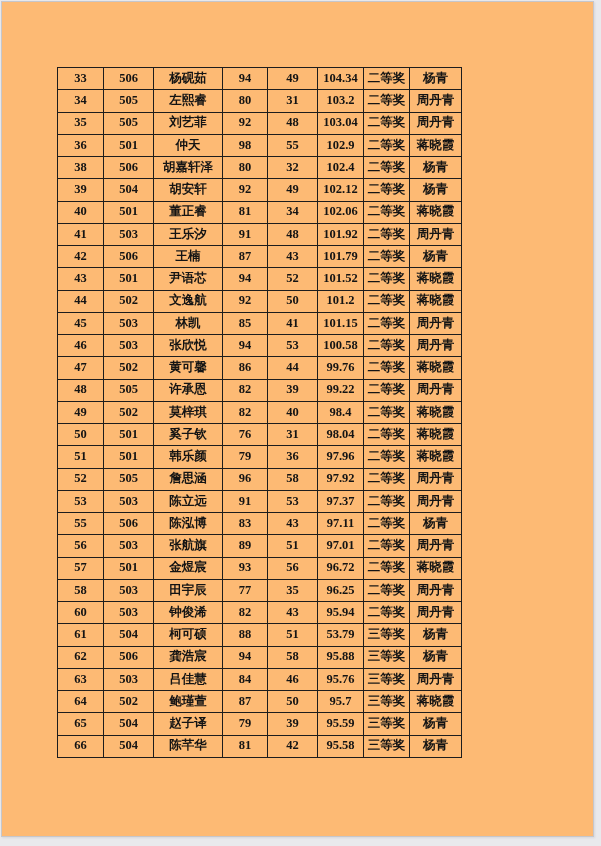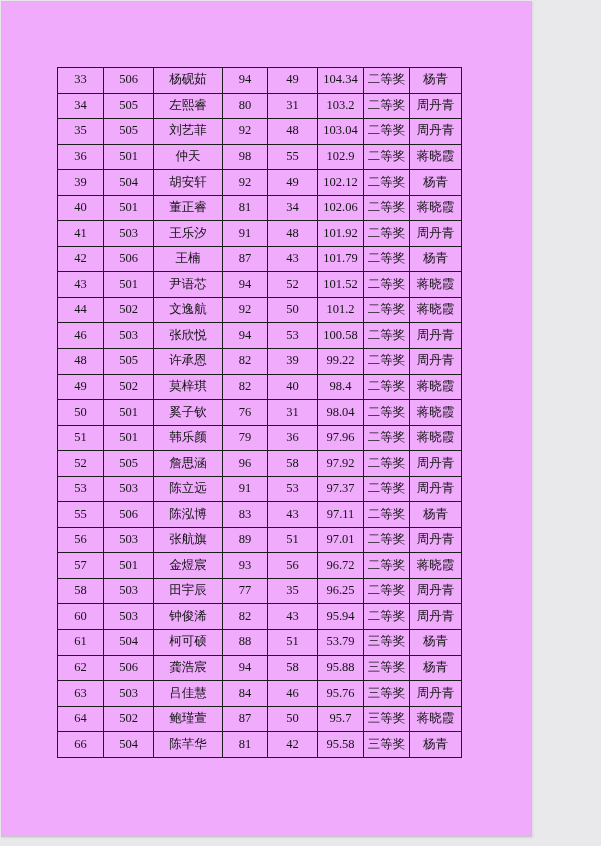--- a/index.html
+++ b/index.html
@@ -12,26 +12,27 @@
     position: relative;
     width: 601px;
     height: 846px;
     overflow: hidden;
     background: #e9e9ec;
   }
   .doc-page {
     position: absolute;
     left: 1px;
     top: 1px;
-    width: 531px;
+    width: 593px;
     height: 836px;
     box-sizing: border-box;
-    background: #f0abfc;
+    background: #fdba74;
     border: 1px solid #c6c6ca;
     box-shadow: 1px 1px 2px rgba(0,0,0,0.08);
+    font-weight: bold;
   }
   table.score-table {
     position: absolute;
     left: 55px;
     top: 65px;
     width: 404px;
     height: 691px;
     border-collapse: collapse;
     table-layout: fixed;
   }
@@ -106,20 +107,30 @@
             <td>36</td>
             <td>501</td>
             <td>仲天</td>
             <td>98</td>
             <td>55</td>
             <td>102.9</td>
             <td>二等奖</td>
             <td>蒋晓霞</td>
           </tr>
           <tr>
+            <td>38</td>
+            <td>506</td>
+            <td>胡嘉轩泽</td>
+            <td>80</td>
+            <td>32</td>
+            <td>102.4</td>
+            <td>二等奖</td>
+            <td>杨青</td>
+          </tr>
+          <tr>
             <td>39</td>
             <td>504</td>
             <td>胡安轩</td>
             <td>92</td>
             <td>49</td>
             <td>102.12</td>
             <td>二等奖</td>
             <td>杨青</td>
           </tr>
           <tr>
@@ -166,28 +177,48 @@
             <td>44</td>
             <td>502</td>
             <td>文逸航</td>
             <td>92</td>
             <td>50</td>
             <td>101.2</td>
             <td>二等奖</td>
             <td>蒋晓霞</td>
           </tr>
           <tr>
+            <td>45</td>
+            <td>503</td>
+            <td>林凯</td>
+            <td>85</td>
+            <td>41</td>
+            <td>101.15</td>
+            <td>二等奖</td>
+            <td>周丹青</td>
+          </tr>
+          <tr>
             <td>46</td>
             <td>503</td>
             <td>张欣悦</td>
             <td>94</td>
             <td>53</td>
             <td>100.58</td>
             <td>二等奖</td>
             <td>周丹青</td>
+          </tr>
+          <tr>
+            <td>47</td>
+            <td>502</td>
+            <td>黄可馨</td>
+            <td>86</td>
+            <td>44</td>
+            <td>99.76</td>
+            <td>二等奖</td>
+            <td>蒋晓霞</td>
           </tr>
           <tr>
             <td>48</td>
             <td>505</td>
             <td>许承恩</td>
             <td>82</td>
             <td>39</td>
             <td>99.22</td>
             <td>二等奖</td>
             <td>周丹青</td>
@@ -326,20 +357,30 @@
             <td>64</td>
             <td>502</td>
             <td>鲍瑾萱</td>
             <td>87</td>
             <td>50</td>
             <td>95.7</td>
             <td>三等奖</td>
             <td>蒋晓霞</td>
           </tr>
           <tr>
+            <td>65</td>
+            <td>504</td>
+            <td>赵子译</td>
+            <td>79</td>
+            <td>39</td>
+            <td>95.59</td>
+            <td>三等奖</td>
+            <td>杨青</td>
+          </tr>
+          <tr>
             <td>66</td>
             <td>504</td>
             <td>陈芊华</td>
             <td>81</td>
             <td>42</td>
             <td>95.58</td>
             <td>三等奖</td>
             <td>杨青</td>
           </tr>
         </tbody>

